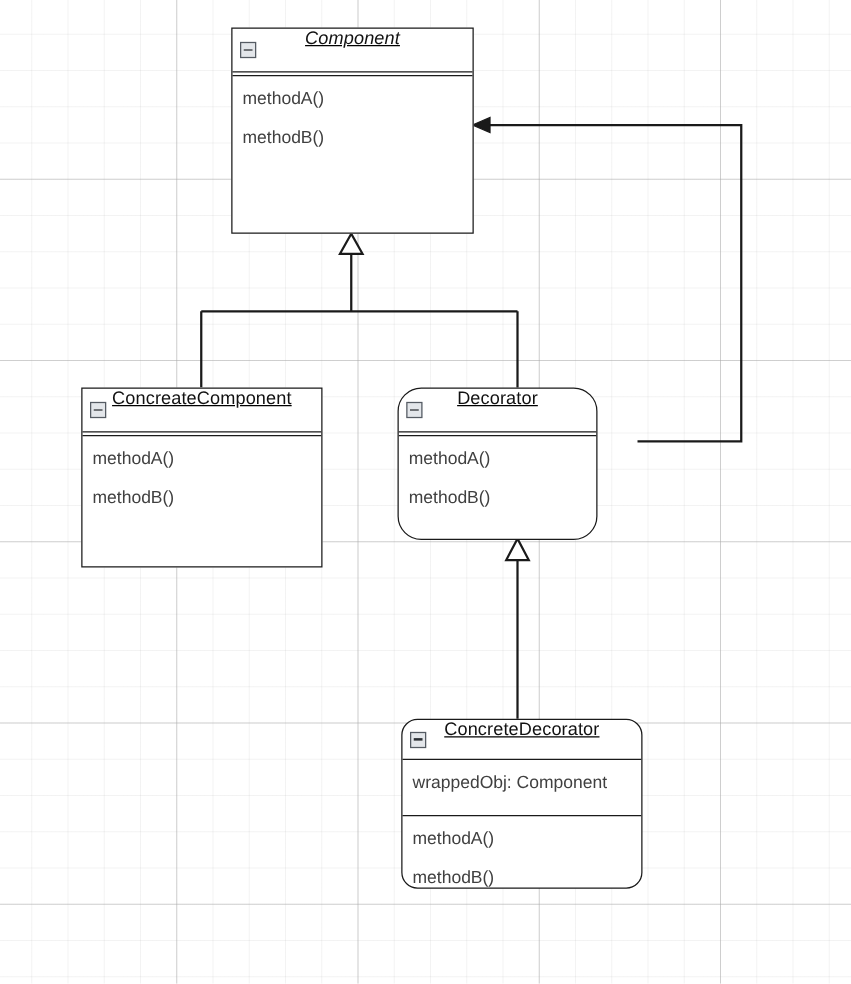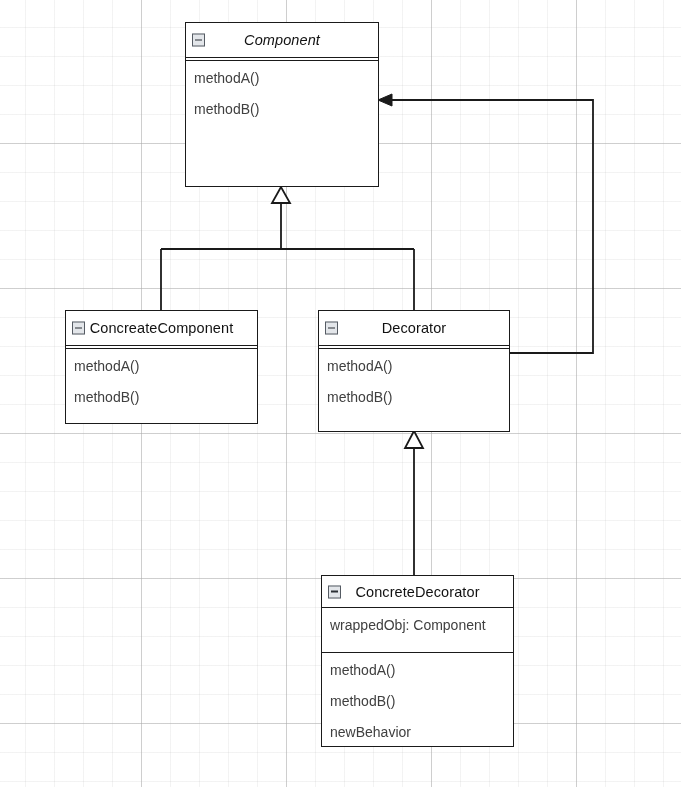--- a/index.html
+++ b/index.html
@@ -45,23 +45,23 @@
     border: 1.6px solid #1a1a1a;
     display: flex;
     flex-direction: column;
   }
   .uml-header {
     position: relative;
     box-sizing: border-box;
     height: 34px;
     flex: 0 0 34px;
     display: flex;
-    align-items: center;
     justify-content: center;
     padding: 0 6px;
+    text-decoration: underline;
   }
   .uml-title {
     font-size: 14.5px;
     color: #111111;
     letter-spacing: 0.1px;
     white-space: nowrap;
   }
   .uml-title.abstract {
     font-style: italic;
   }
@@ -116,23 +116,23 @@
     line-height: 16px;
     margin-bottom: 15px;
     white-space: nowrap;
   }
   .uml-compartment.attrs .uml-member {
     margin-bottom: 10px;
   }
 
   
   #box-component        { left: 185px; top: 22px;  width: 194px; height: 165px; }
-  #box-concreatecomponent { left: 65px;  top: 310px; width: 193px; height: 114px; }
-  #box-decorator        { left: 318px; top: 310px; width: 192px; height: 122px; }
-  #box-concretedecorator{ left: 321px; top: 575px; width: 193px; height: 172px; }
+  #box-concreatecomponent { left: 65px;  top: 310px; width: 193px; height: 144px; }
+  #box-decorator        { left: 318px; top: 310px; width: 160px; height: 122px; border-radius: 19px; }
+  #box-concretedecorator{ left: 321px; top: 575px; width: 193px; height: 136px; border-radius: 13px; }
 
   #box-concretedecorator .uml-header { height: 31px; flex-basis: 31px; }
 </style>
 </head>
 <body>
 
 <div id="canvas">
 
   <svg id="connectors" width="681" height="787" viewBox="0 0 681 787" xmlns="http://www.w3.org/2000/svg">
 
@@ -210,17 +210,16 @@
       <span class="uml-title">ConcreteDecorator</span>
     </div>
     <div class="sep-single"></div>
     <div class="uml-compartment attrs">
       <div class="uml-member">wrappedObj: Component</div>
     </div>
     <div class="sep-single"></div>
     <div class="uml-compartment methods">
       <div class="uml-member">methodA()</div>
       <div class="uml-member">methodB()</div>
-      <div class="uml-member">newBehavior</div>
     </div>
   </div>
 
 </div>
 
 </body></html>

